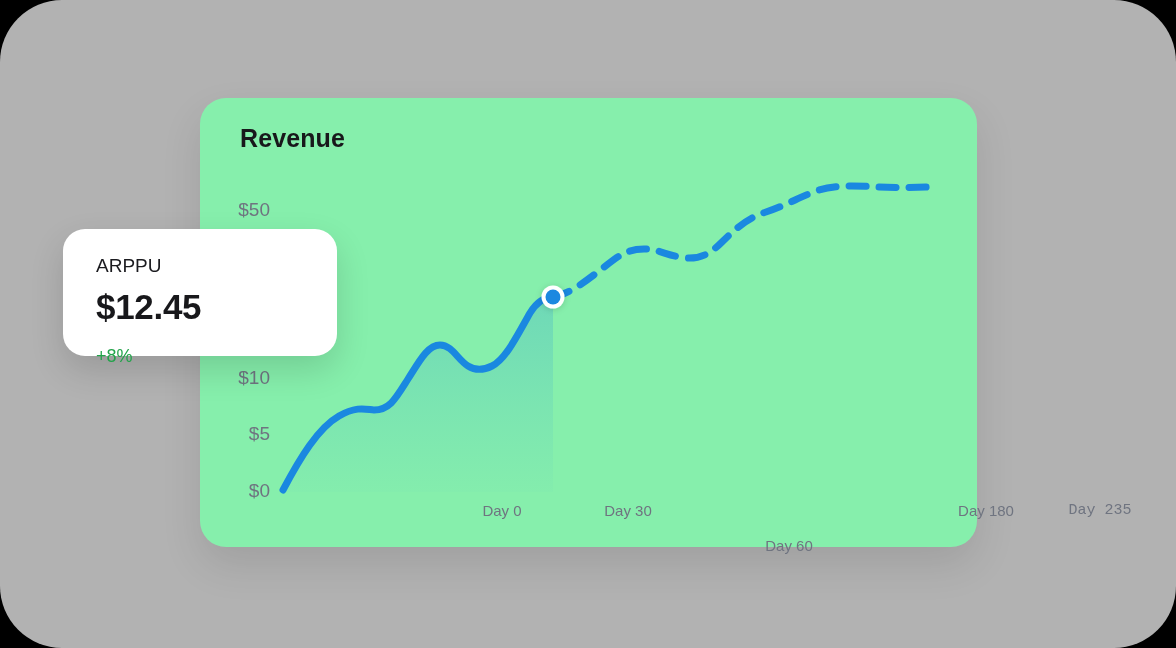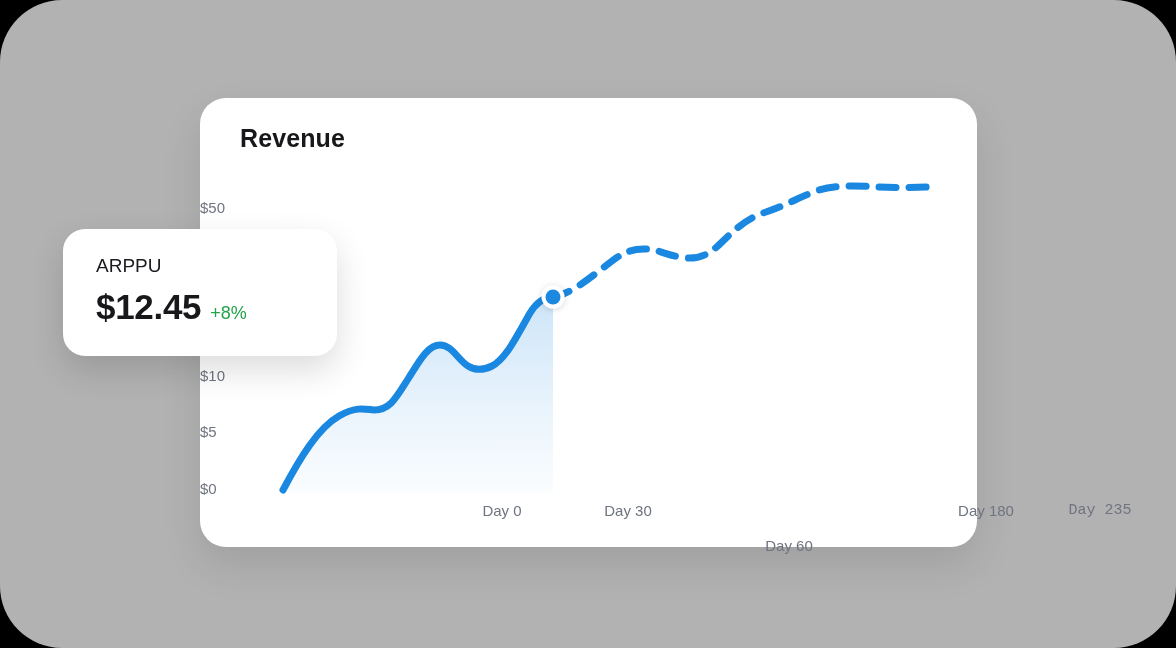--- a/index.html
+++ b/index.html
@@ -32,21 +32,21 @@
     border-radius: 62px;
   }
 
   
   #chart-card {
     position: absolute;
     left: 200px;
     top: 98px;
     width: 777px;
     height: 449px;
-    background: #ffffff;
+    background: #86efac;
     border-radius: 26px;
     box-shadow: 0 18px 40px rgba(0,0,0,0.10);
   }
 
   #chart-title {
     position: absolute;
     left: 40px;
     top: 26px;
     font-size: 25px;
     font-weight: bold;
@@ -61,21 +61,22 @@
     top: 0;
     width: 777px;
     height: 449px;
     overflow: visible;
   }
 
   .y-tick {
     position: absolute;
     right: 8px;
     width: 70px;
-    font-size: 15px;
+    text-align: right;
+    font-size: 19px;
     color: #6f7480;
     white-space: nowrap;
   }
 
   .x-tick {
     position: absolute;
     top: 404px;
     font-size: 15px;
     color: #6f7480;
     white-space: nowrap;
@@ -112,22 +113,23 @@
     color: #1b1b1f;
     white-space: nowrap;
   }
 
   .metric-valuerow {
     position: absolute;
     left: 33px;
     top: 58px;
     display: flex;
     align-items: baseline;
-    gap: 9px;
-    white-space: nowrap;
+    gap: 19px;
+    white-space: nowrap;
+    flex-direction: column;
   }
 
   .metric-value {
     font-size: 35px;
     font-weight: bold;
     color: #18181b;
     letter-spacing: -0.3px;
   }
 
   .metric-delta {

